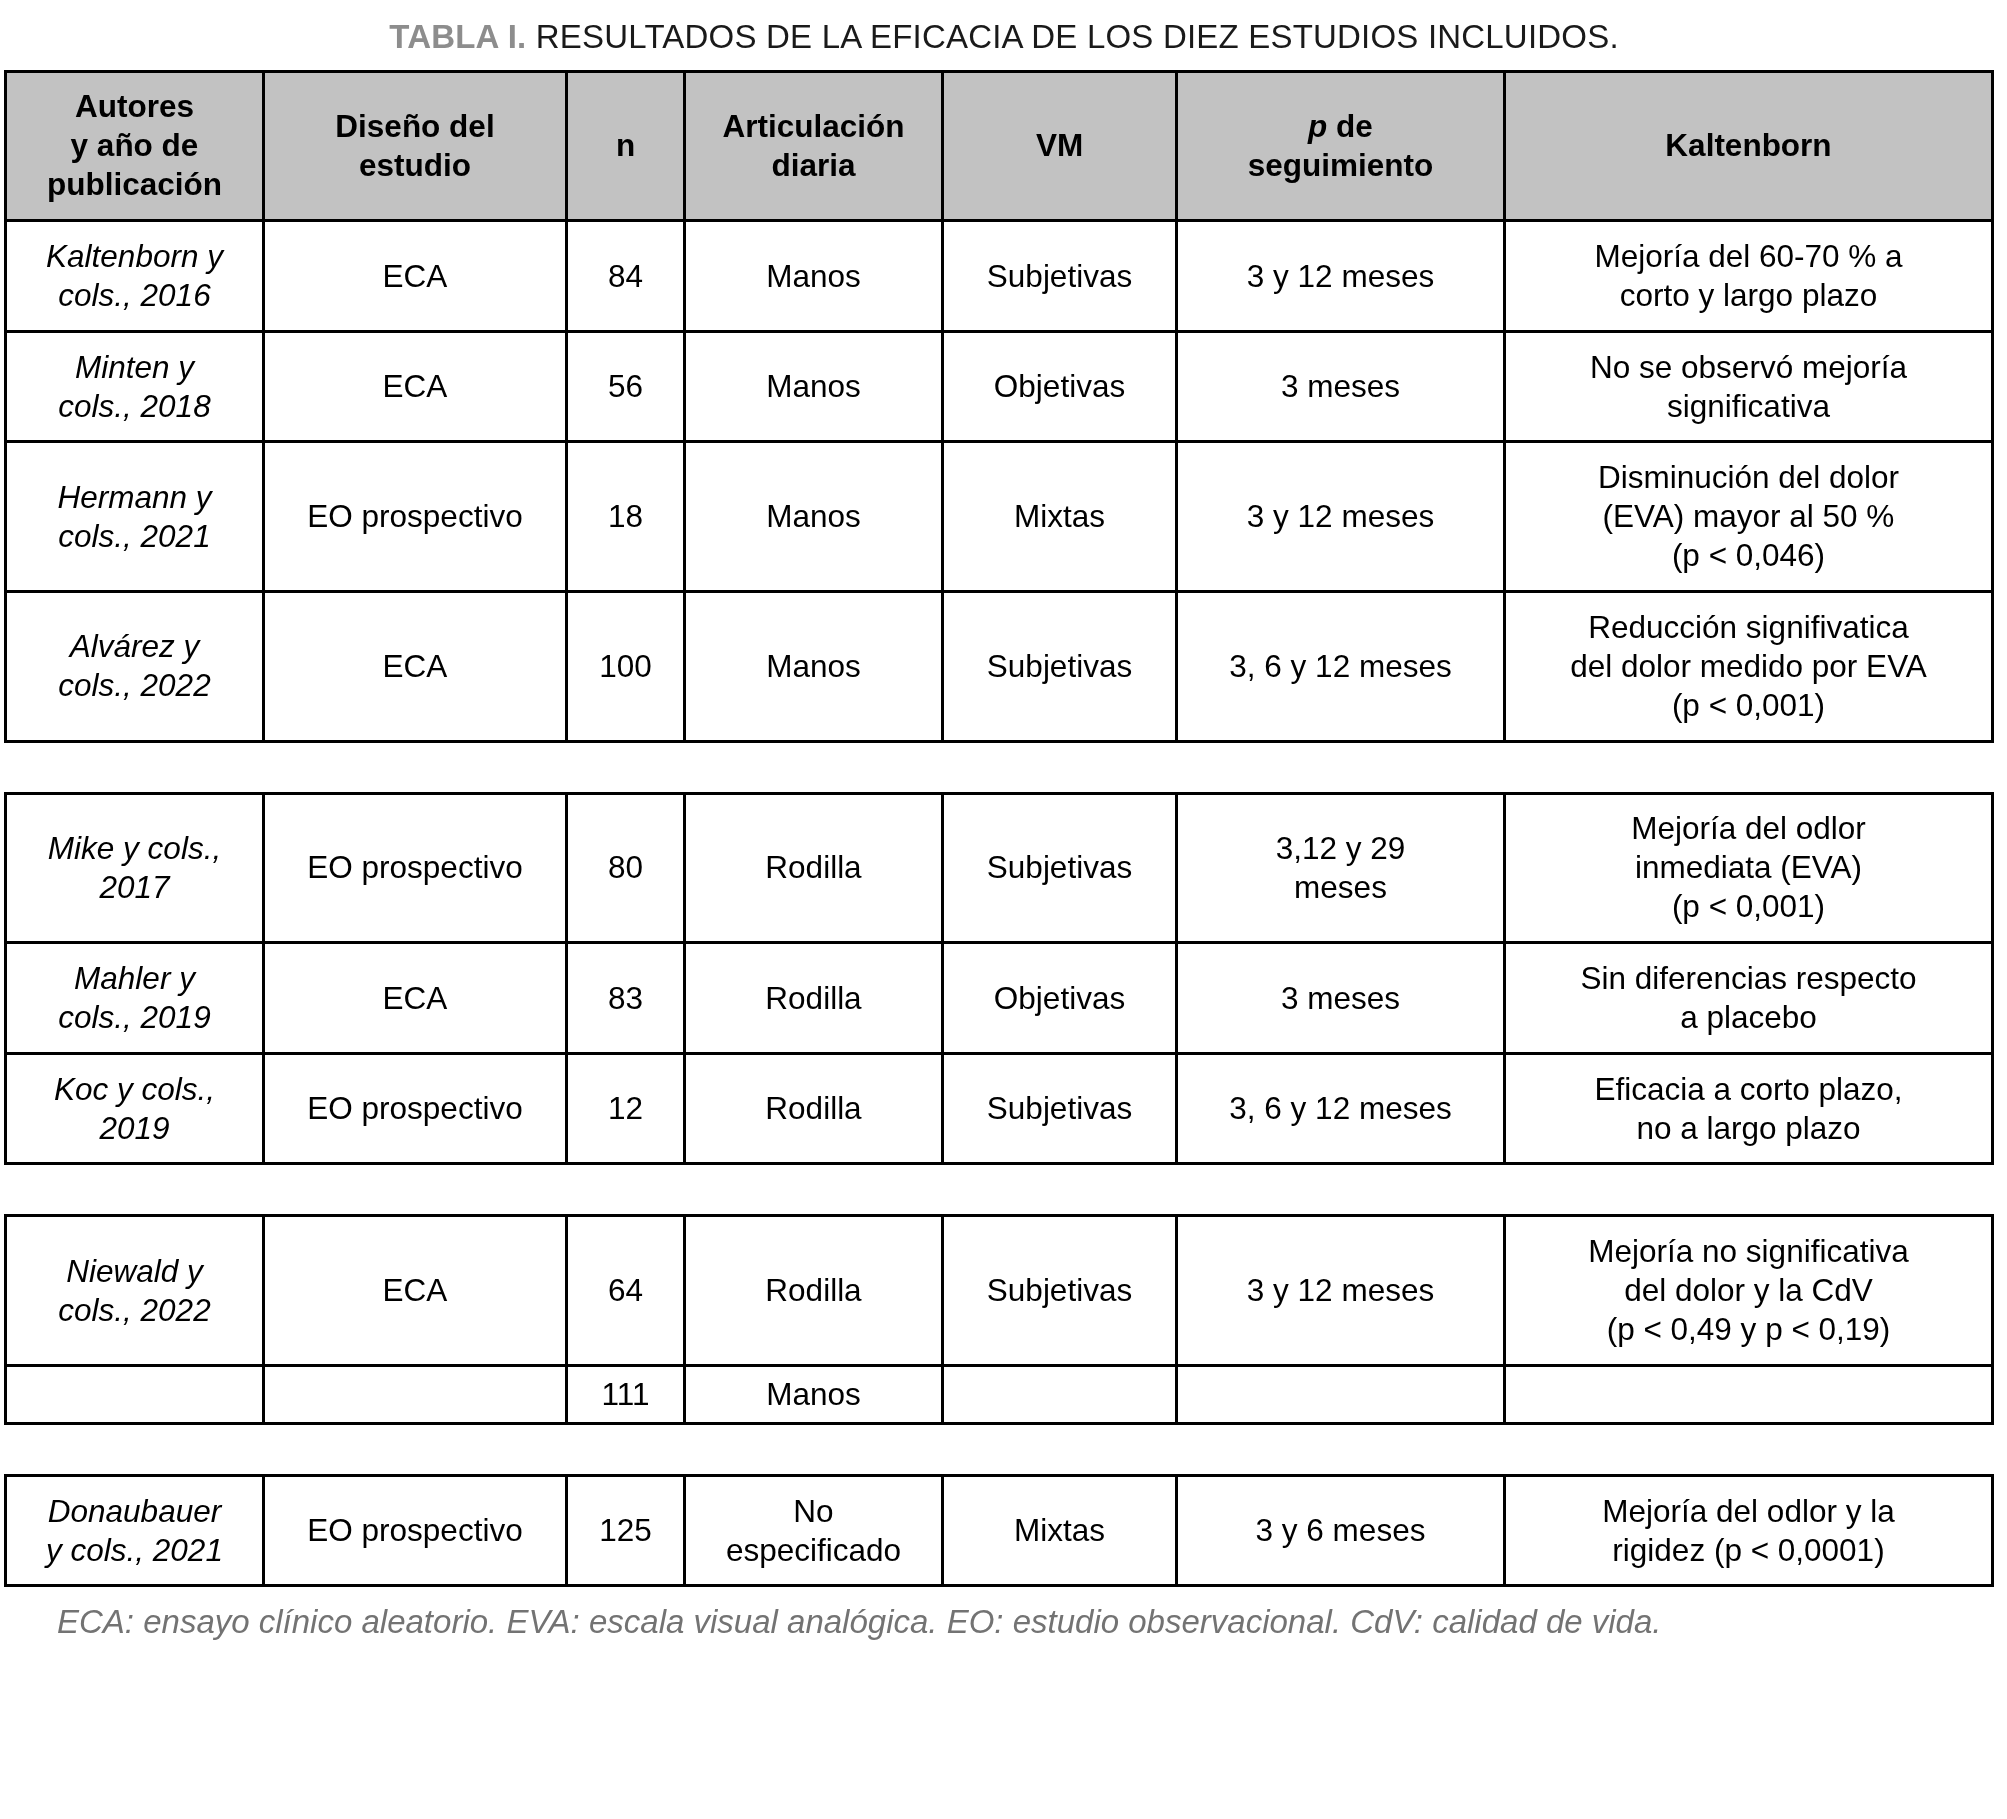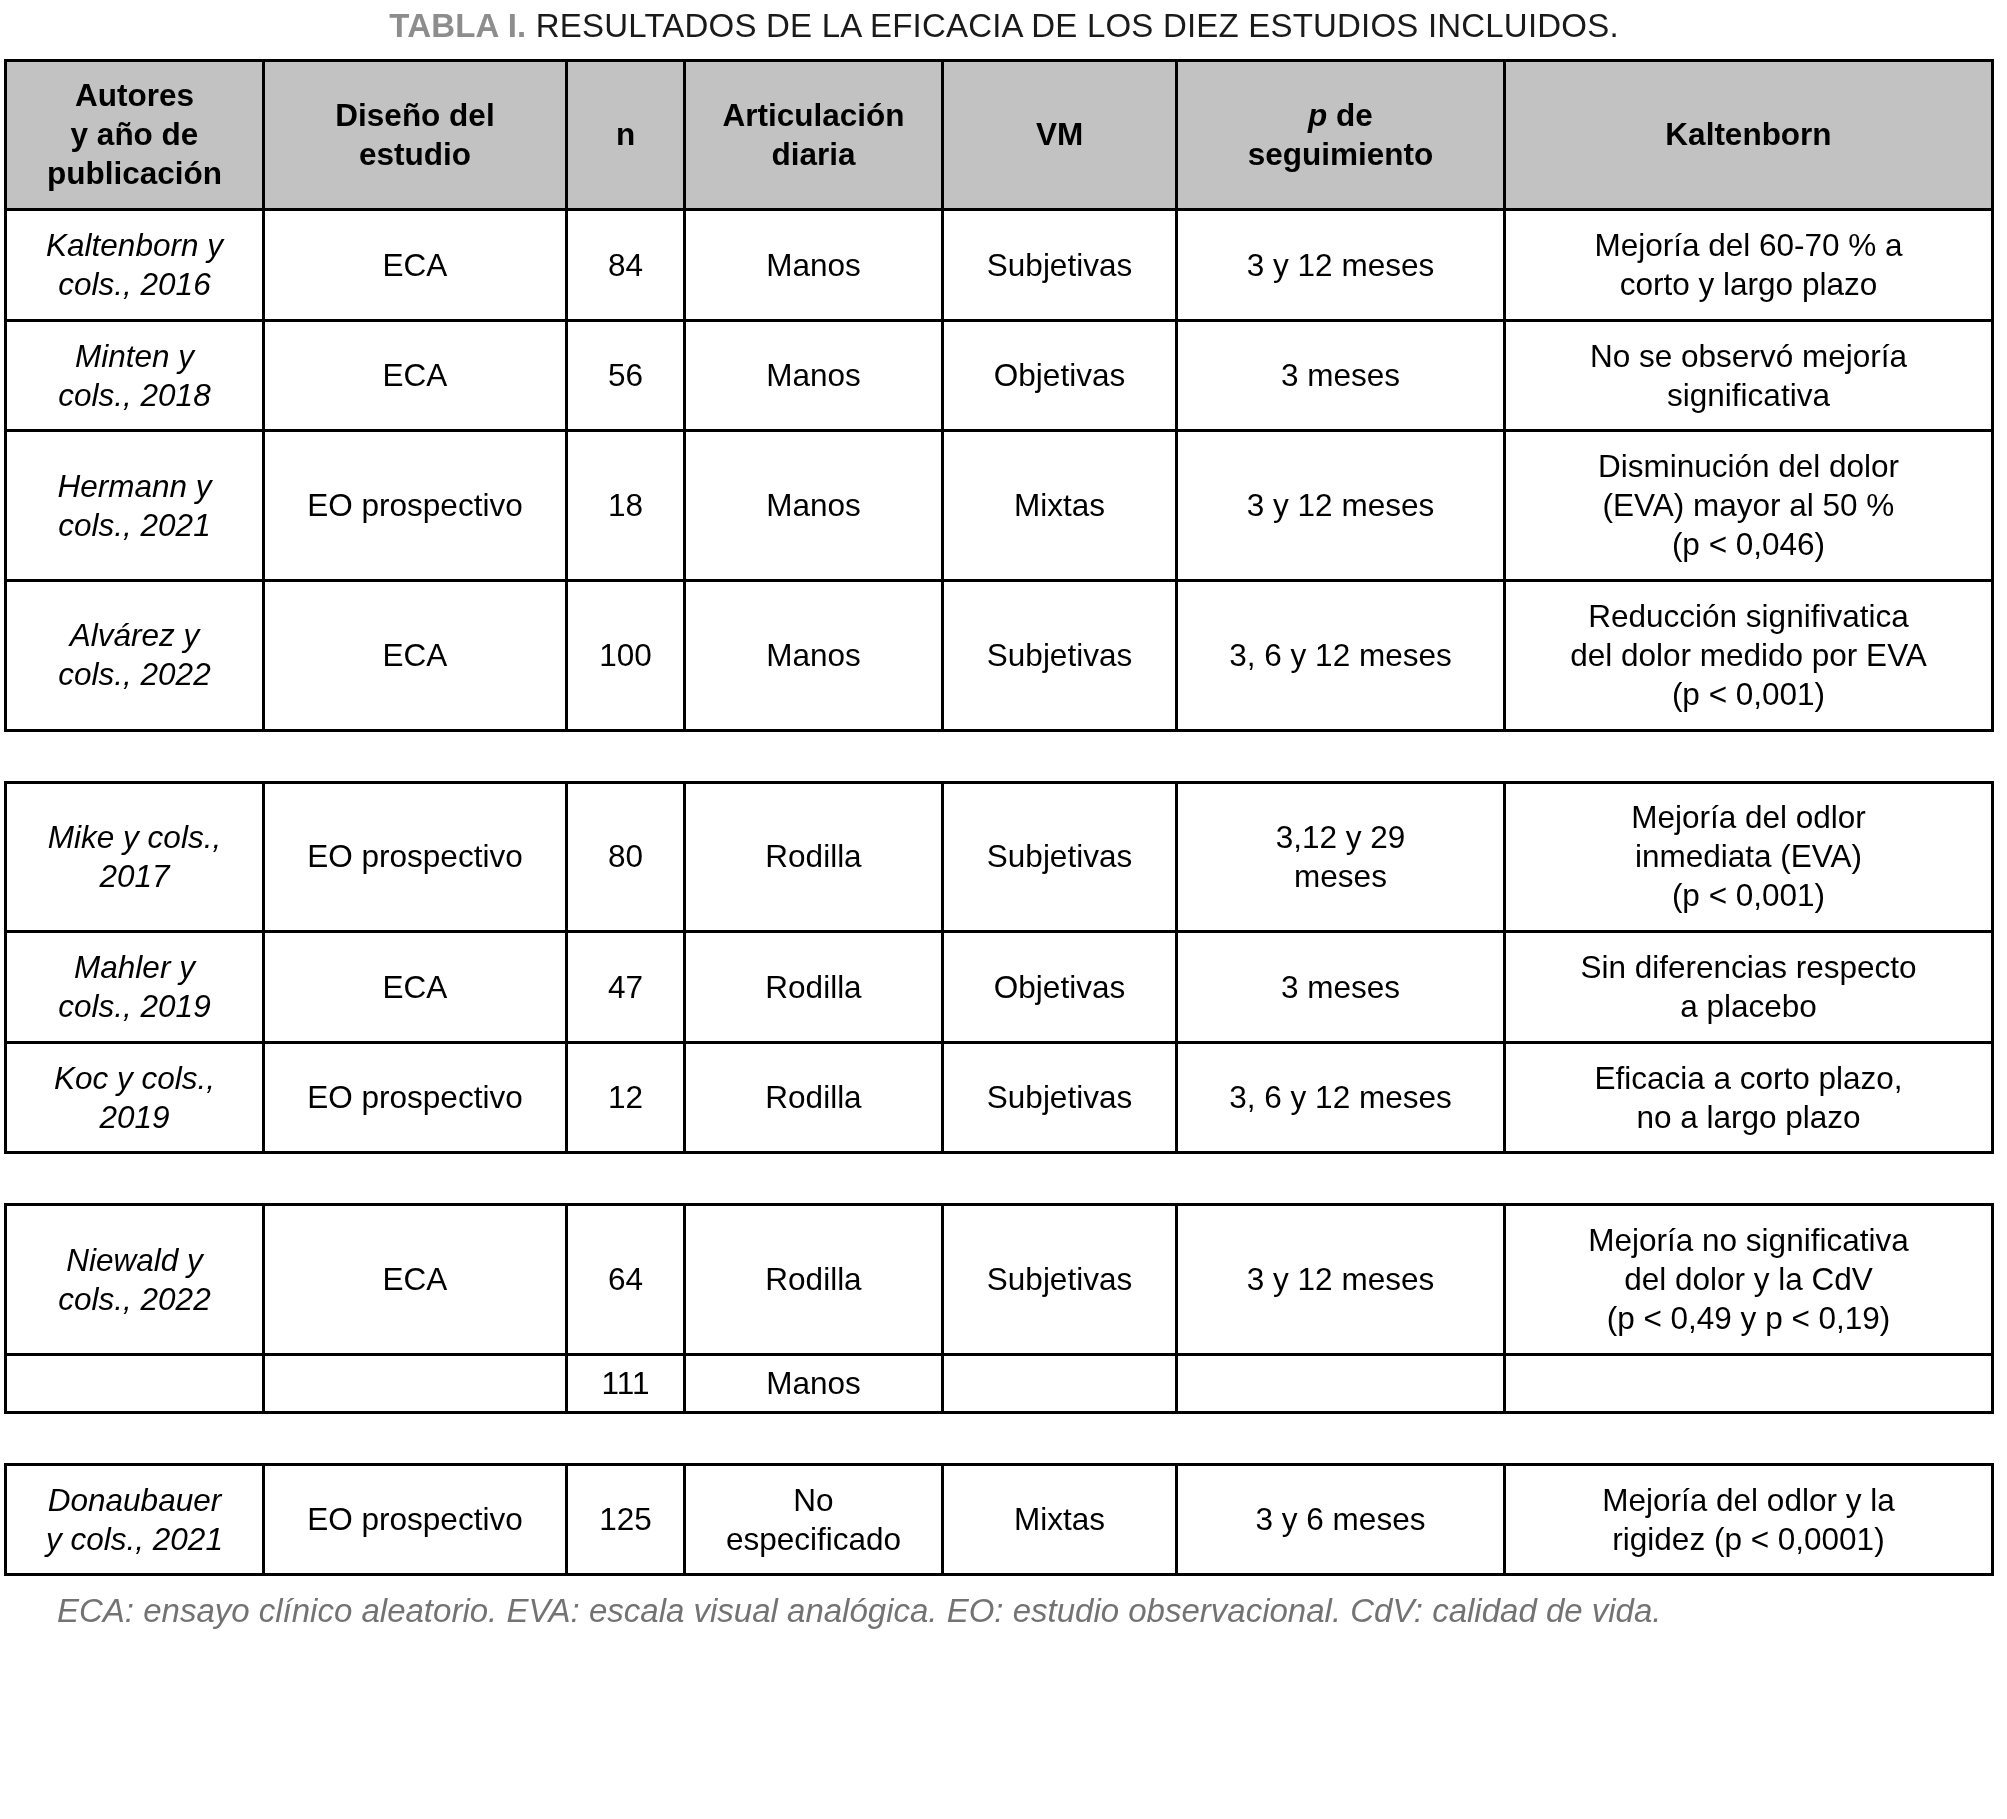--- a/index.html
+++ b/index.html
@@ -9,21 +9,21 @@
     width: 2008px;
     height: 1819px;
     font-family: "Liberation Sans", "DejaVu Sans", sans-serif;
     color: #000000;
     overflow: hidden;
   }
   .page {
     width: 2008px;
     height: 1819px;
     box-sizing: border-box;
-    padding-top: 1px;
+    padding-top: 12px;
   }
   .title {
     text-align: center;
     font-size: 33px;
     letter-spacing: 0.2px;
     margin: 5.9px 0 13.8px 0;
     white-space: nowrap;
   }
   .title-label {
     color: #8d8d8d;
@@ -180,21 +180,21 @@
         <td>3,12 y 29
 meses</td>
         <td>Mejoría del odlor
 inmediata (EVA)
 (p &lt; 0,001)</td>
       </tr>
       <tr>
         <td class="c-author">Mahler y
 cols., 2019</td>
         <td>ECA</td>
-        <td>47</td>
+        <td>83</td>
         <td>Rodilla</td>
         <td>Objetivas</td>
         <td>3 meses</td>
         <td>Sin diferencias respecto
 a placebo</td>
       </tr>
       <tr>
         <td class="c-author">Koc y cols.,
 2019</td>
         <td>EO prospectivo</td>

